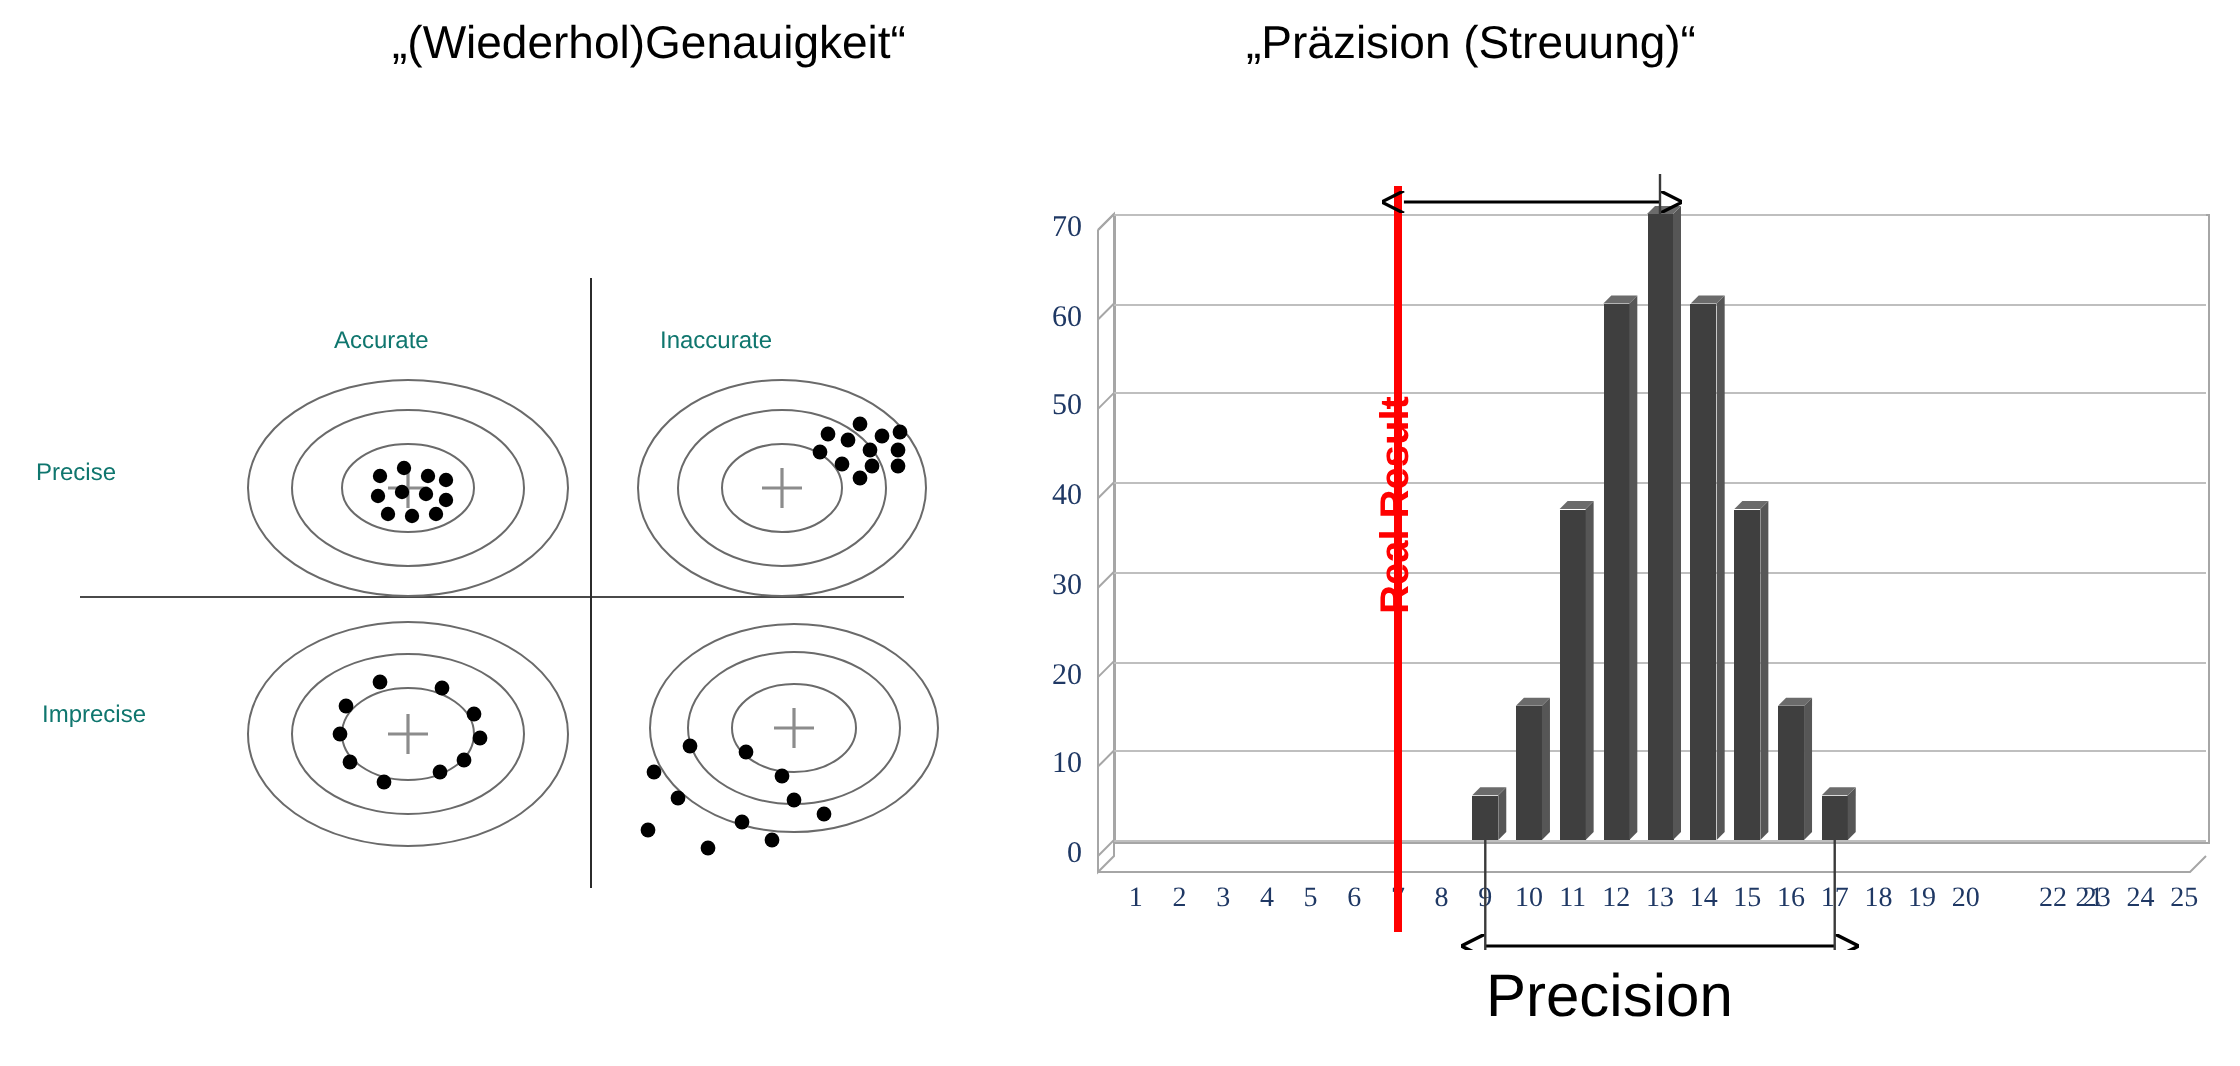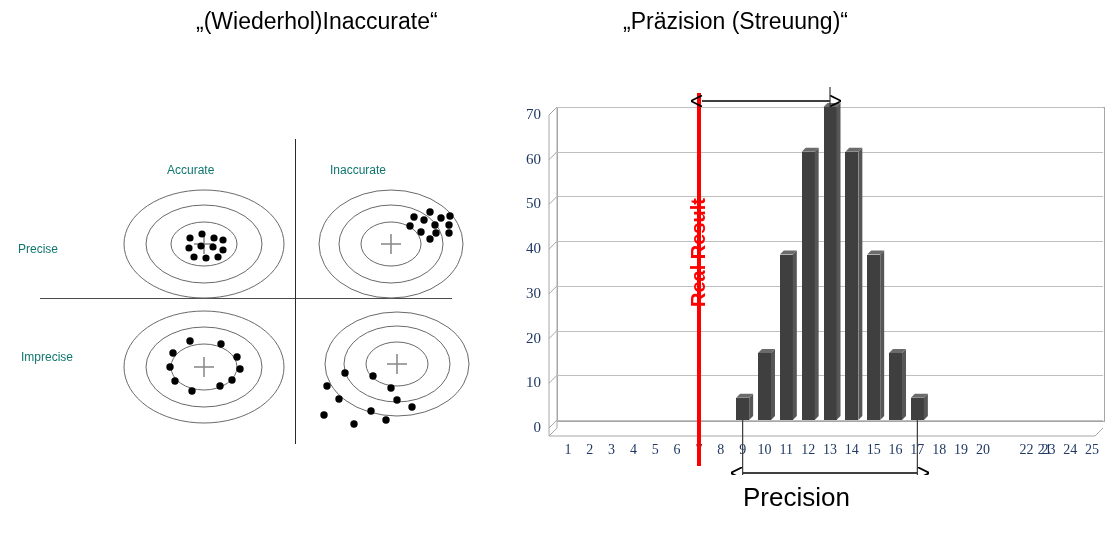--- a/index.html
+++ b/index.html
@@ -11,52 +11,52 @@
   
   .title{font-size:23px;color:#000;white-space:nowrap;font-family:"Liberation Sans",sans-serif;}
   #title-left{left:196px;top:8px;}
   #title-right{left:623px;top:8px;}
 
   
   #target-panel{left:0;top:60px;width:480px;height:420px;}
   .q-label{font-size:12px;color:#0f766e;white-space:nowrap;}
   #label-accurate{left:167px;top:103px;}
   #label-inaccurate{left:330px;top:103px;}
-  #label-precise{left:18px;top:182px;}
+  #label-precise{left:18px;top:169px;}
   #label-imprecise{left:21px;top:290px;}
 
   .divider-h{left:40px;top:238px;width:412px;height:0;border-top:1.6px solid #4a4a4a;}
   .divider-v{left:295px;top:79px;width:0;height:305px;border-left:1.6px solid #2b2b2b;}
 
   .target-svg{position:absolute;}
 
   
   #chart-panel{left:495px;top:55px;width:625px;height:478px;}
 
   .chart-title-acc{position:absolute;left:215px;top:5px;font-size:28px;white-space:nowrap;color:#000;}
-  .chart-title-prec{position:absolute;left:248px;top:427px;font-size:26px;white-space:nowrap;color:#000;}
+  .chart-title-prec{position:absolute;left:248px;top:427px;font-size:30px;white-space:nowrap;color:#000;}
 
   .ylabel{position:absolute;font-family:"Liberation Serif",serif;font-size:15px;
           color:#1f3864;text-align:right;width:30px;}
   .xlabel{position:absolute;font-family:"Liberation Serif",serif;font-size:14px;
           color:#1f3864;text-align:center;width:22px;}
 
   .gridline{position:absolute;height:0;border-top:1px solid #bfbfbf;}
   .axis-wall{position:absolute;border:1px solid #a6a6a6;}
 
   .bar{position:absolute;background:#3f3f3f;}
 
   #real-result-line{position:absolute;background:#ee1111;width:4px;}
   #real-result-text{position:absolute;color:#ff0000;font-weight:bold;font-size:20px;
                     white-space:nowrap;transform:rotate(-90deg);transform-origin:0 0;}
 </style>
 </head>
 <body>
 
-<div class="abs title" id="title-left">„(Wiederhol)Inaccurate“</div>
+<div class="abs title" id="title-left">„(Wiederhol)Genauigkeit“</div>
 <div class="abs title" id="title-right">„Präzision (Streuung)“</div>
 
 <div class="abs" id="target-panel">
 
   <div class="abs divider-h"></div>
   <div class="abs divider-v"></div>
 
   <div class="abs q-label" id="label-accurate">Accurate</div>
   <div class="abs q-label" id="label-inaccurate">Inaccurate</div>
   <div class="abs q-label" id="label-precise">Precise</div>

